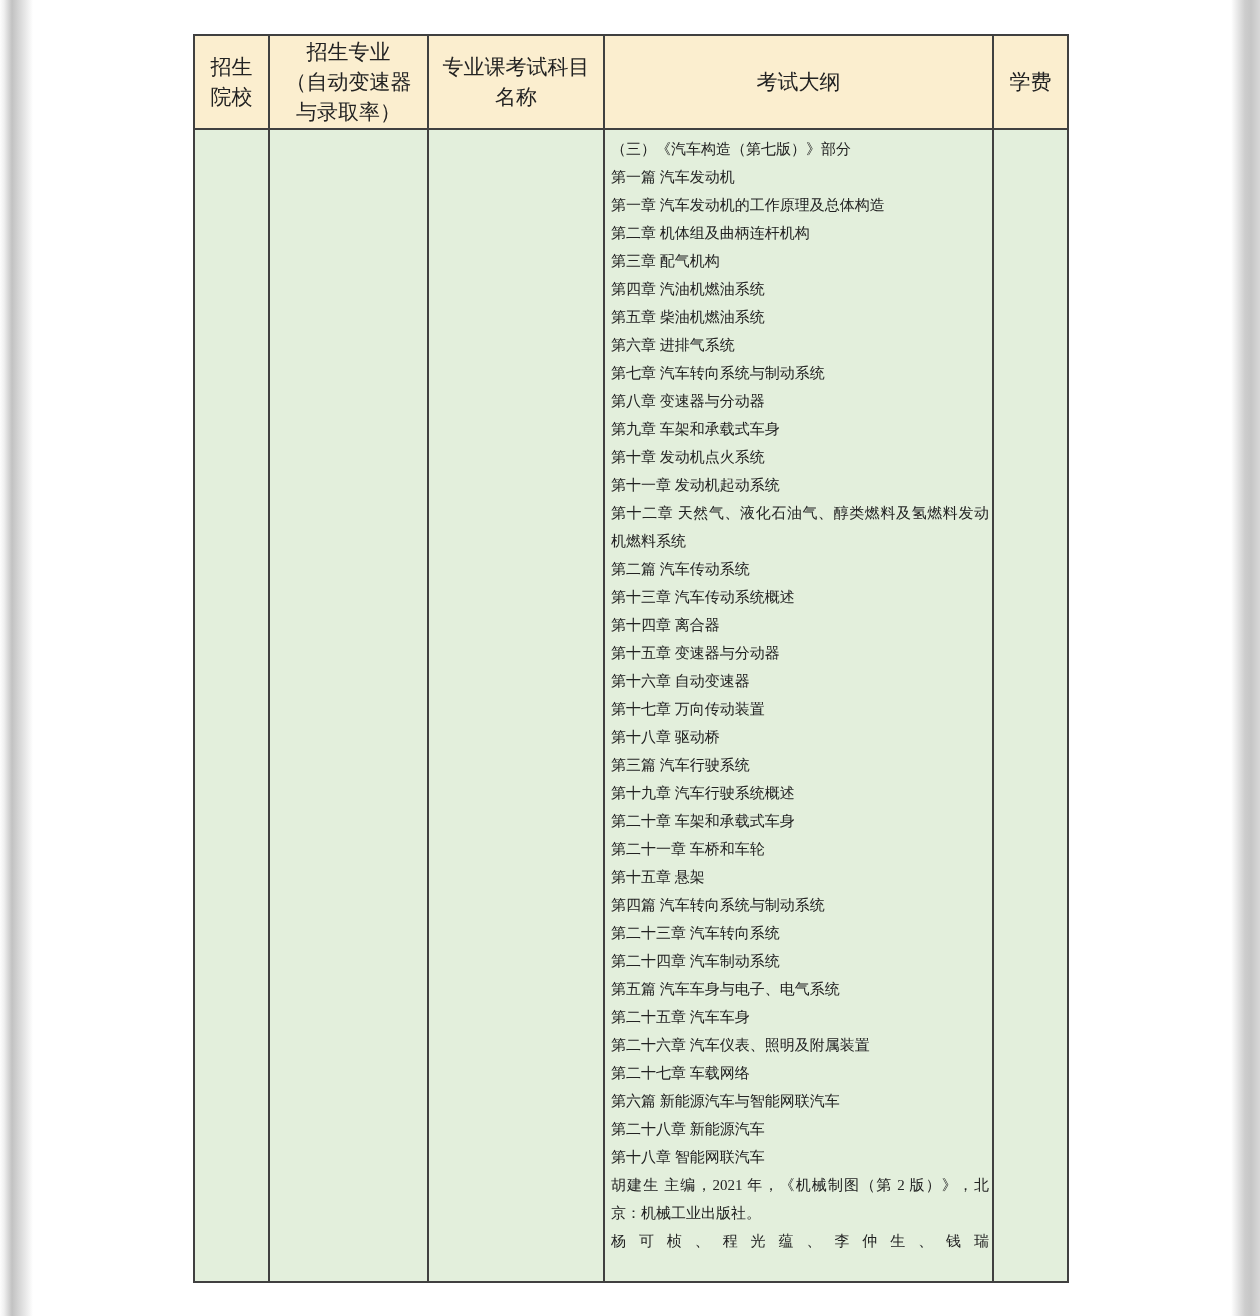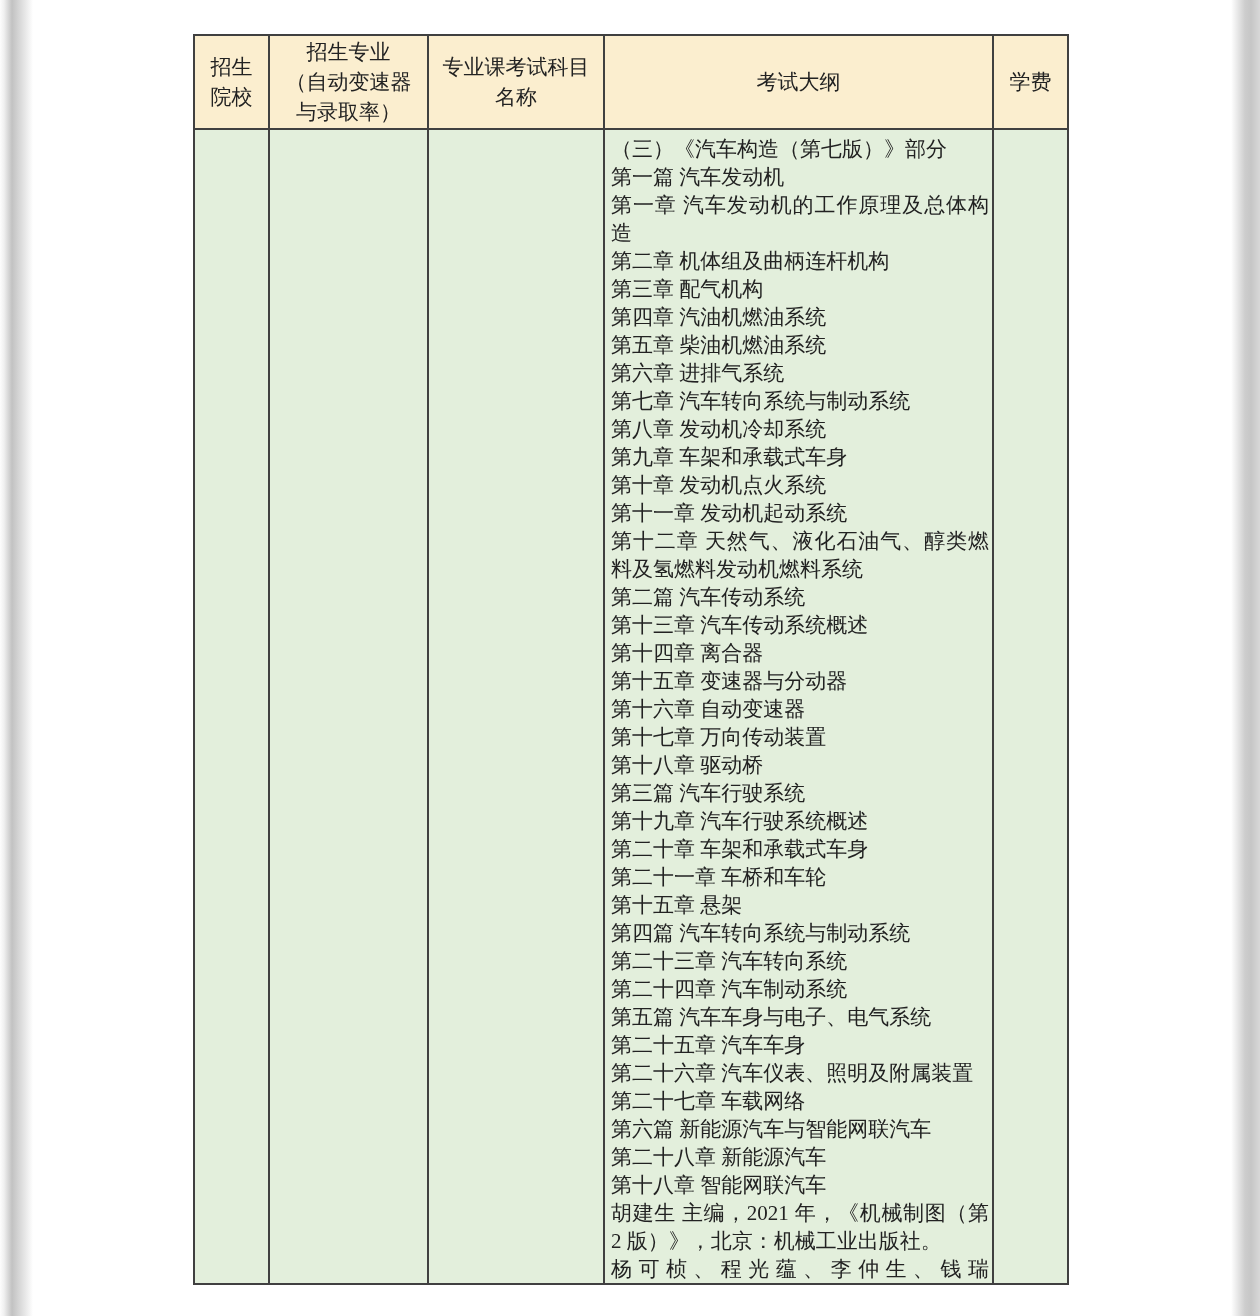--- a/index.html
+++ b/index.html
@@ -57,21 +57,21 @@
   .grid tbody td {
     background: var(--body_bg, #e3efdc);
     height: 1151px;
     vertical-align: top;
     font-size: 21px;
   }
   .hline { display: block; }
 
   .outline {
     padding: 5px 3px 0 6px;
-    font-size: 21px;
+    font-size: 15px;
     line-height: 28px;
   }
   .outline .para {
     text-align: justify;
     text-justify: inter-character;
   }
   
   .outline .para:last-child {
     text-align-last: justify;
   }
@@ -123,21 +123,21 @@
             <div class="outline">
                 <div class="para">（三）《汽车构造（第七版）》部分</div>
                 <div class="para">第一篇 汽车发动机</div>
                 <div class="para">第一章 汽车发动机的工作原理及总体构造</div>
                 <div class="para">第二章 机体组及曲柄连杆机构</div>
                 <div class="para">第三章 配气机构</div>
                 <div class="para">第四章 汽油机燃油系统</div>
                 <div class="para">第五章 柴油机燃油系统</div>
                 <div class="para">第六章 进排气系统</div>
                 <div class="para">第七章 汽车转向系统与制动系统</div>
-                <div class="para">第八章 发动机冷却系统</div>
+                <div class="para">第八章 变速器与分动器</div>
                 <div class="para">第九章 车架和承载式车身</div>
                 <div class="para">第十章 发动机点火系统</div>
                 <div class="para">第十一章 发动机起动系统</div>
                 <div class="para">第十二章 天然气、液化石油气、醇类燃料及氢燃料发动机燃料系统</div>
                 <div class="para">第二篇 汽车传动系统</div>
                 <div class="para">第十三章 汽车传动系统概述</div>
                 <div class="para">第十四章 离合器</div>
                 <div class="para">第十五章 变速器与分动器</div>
                 <div class="para">第十六章 自动变速器</div>
                 <div class="para">第十七章 万向传动装置</div>

